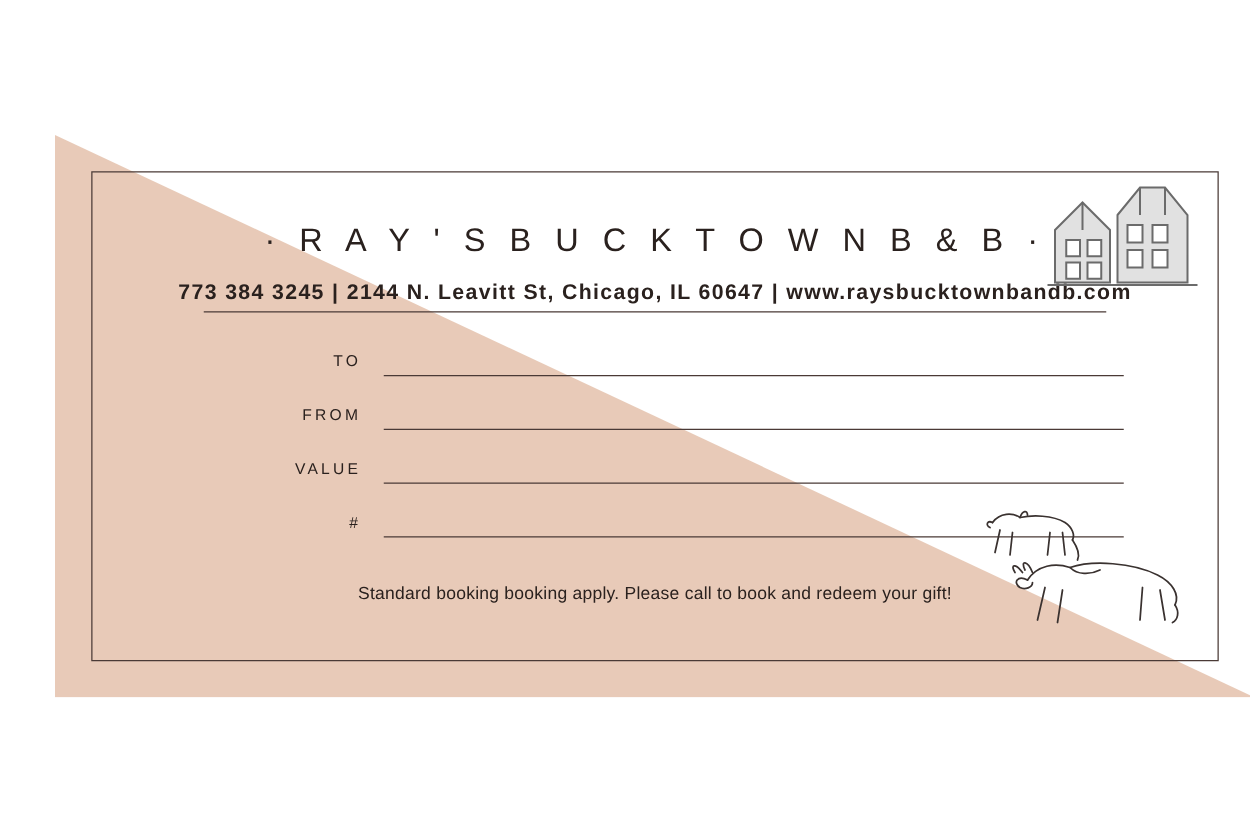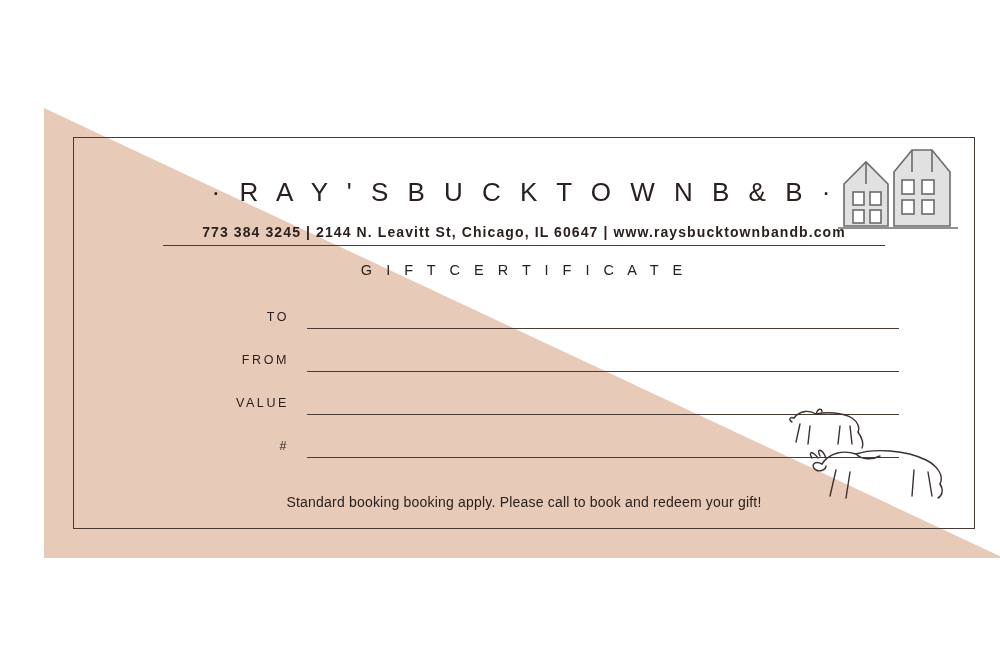--- a/index.html
+++ b/index.html
@@ -70,21 +70,21 @@
     letter-spacing: 6px;
     color: #2a211e;
     font-weight: 400;
     margin: 22px 0 0 0;
     font-family: "Liberation Sans", sans-serif;
     white-space: nowrap;
   }
 
   .contact-line {
     text-align: center;
-    font-size: 14px;
+    font-size: 17px;
     letter-spacing: 1.1px;
     color: #2a211e;
     margin-top: 16px;
     font-weight: bold;
     white-space: nowrap;
   }
 
   .rule {
     margin: 5px auto 0 auto;
     width: 722px;
@@ -168,21 +168,20 @@
     <div class="frame"></div>
 
     <div class="content">
 
       <div class="brand-title">· R A Y ' S   B U C K T O W N   B  &amp;  B ·</div>
 
       <div class="contact-line">773 384 3245  |  2144 N. Leavitt St, Chicago, IL 60647  |  www.raysbucktownbandb.com</div>
 
       <div class="rule"></div>
 
-      <div class="gift-cert">G I F T   C E R T I F I C A T E</div>
 
       <div class="fields">
         <div class="field-row">
           <div class="field-label">TO</div>
           <div class="field-line"></div>
         </div>
         <div class="field-row">
           <div class="field-label">FROM</div>
           <div class="field-line"></div>
         </div>

